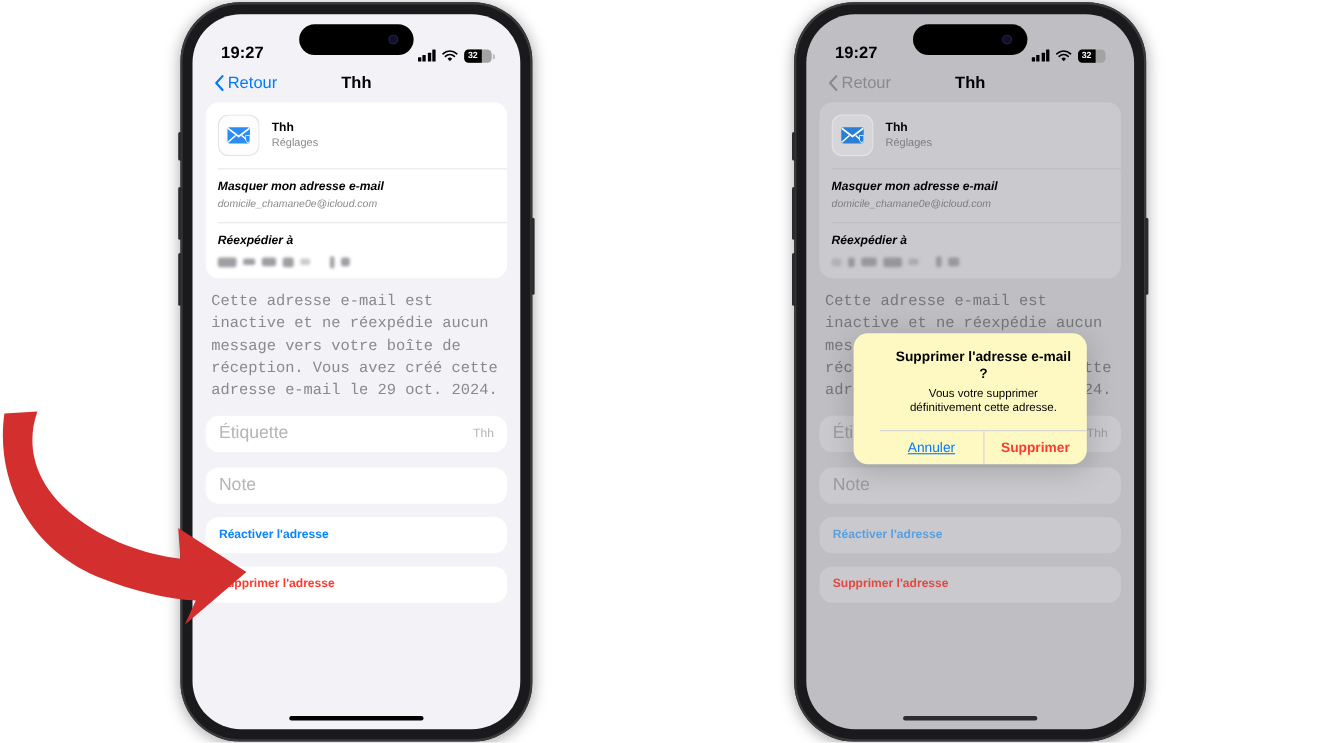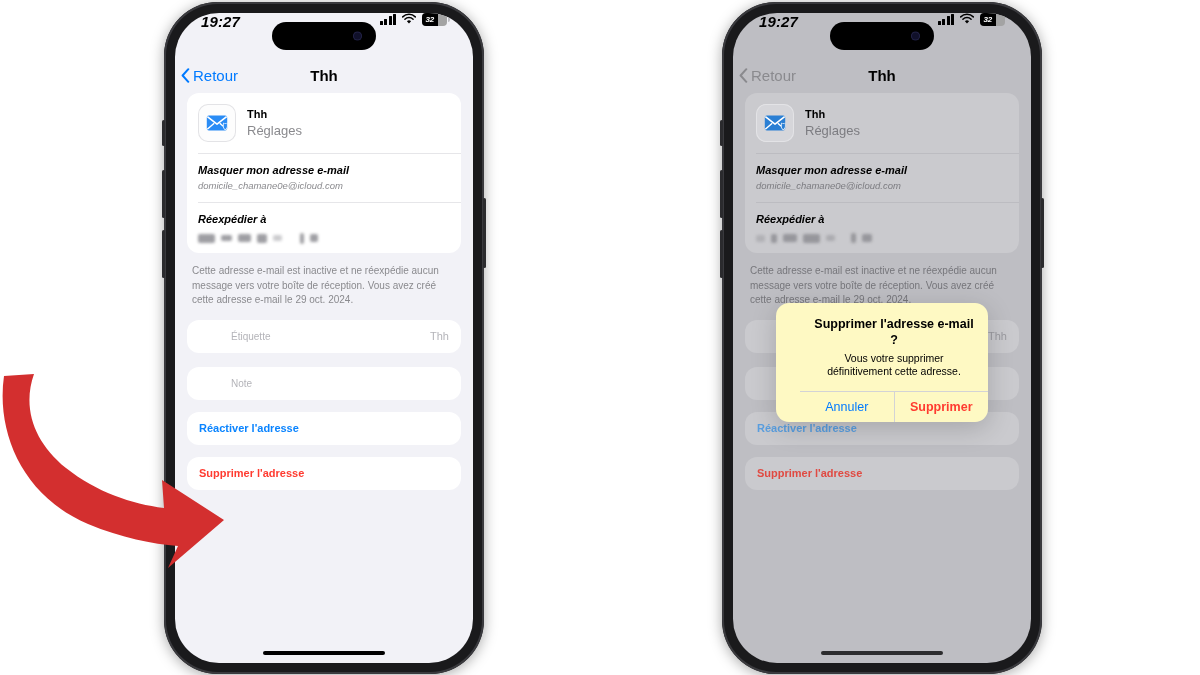--- a/index.html
+++ b/index.html
@@ -37,24 +37,23 @@
     position:absolute; background:#2b2b2e; border-radius:2px;
   }
   .btn-silent { left:-2px; top:118px; width:3px; height:26px; }
   .btn-volup  { left:-2px; top:168px; width:3px; height:48px; }
   .btn-voldn  { left:-2px; top:228px; width:3px; height:48px; }
   .btn-power  { right:-2px; top:196px; width:3px; height:70px; }
 
   
   .statusbar {
     position:relative; height:44px;
-    display:flex; align-items:flex-start;
+    display:flex; align-items:flex-end;
     padding:0 26px;
     z-index:6;
-    font-style:italic;
   }
   .sb-time {
     font-size:15px; font-weight:bold; color:#000;
     letter-spacing:.1px; width:62px;
   }
   .dynamic-island {
     position:absolute; left:50%; top:9px; transform:translateX(-50%);
     width:104px; height:28px; border-radius:16px; background:#000;
   }
   .di-cam {
@@ -86,21 +85,21 @@
     display:flex; align-items:center; justify-content:center;
   }
   .batt-num {
     font-size:8px; font-weight:bold; color:#fff;
     padding:0 2px; letter-spacing:-.2px;
   }
 
   
   .navbar {
     position:relative; height:36px;
-    display:flex; align-items:center; padding:0 6px;
+    display:flex; align-items:center; padding:0 20px;
   }
   .nav-back {
     display:flex; align-items:center; gap:3px;
     color:#007aff; font-size:15px;
   }
   .chev { width:9px; height:15px; flex:none; }
   .nav-title {
     position:absolute; left:0; right:0; text-align:center;
     font-size:15px; font-weight:bold; color:#000;
     pointer-events:none;
@@ -120,46 +119,46 @@
   .screen.dim .hairline { background:#bcbcc1; }
 
   .app-row { display:flex; align-items:center; gap:11px; padding:11px; }
   .app-icon {
     width:38px; height:38px; border-radius:10px; flex:none;
     background:#fdfdfd; box-shadow:0 0 0 1px #e3e3e6 inset;
     display:flex; align-items:center; justify-content:center;
   }
   .screen.dim .app-icon { background:#d6d6da; }
   .app-name { font-size:11px; font-weight:bold; color:#000; line-height:1.35; }
-  .app-sub  { font-size:13px; color:#8a8a8e; line-height:1.35; }
+  .app-sub  { font-size:10px; color:#8a8a8e; line-height:1.35; }
   .screen.dim .app-sub { color:#7c7c81; }
 
   .sect-title { font-size:11px; font-weight:bold; color:#000; line-height:1.45; }
   .sect-value { font-size:9.5px; color:#8a8a8e; line-height:1.5; }
   .screen.dim .sect-value { color:#7c7c81; }
 
   .redact { display:flex; align-items:center; gap:6px; margin-top:4px; height:12px; }
   .blob {
     background:#8e8e93; border-radius:2px; filter:blur(1.6px); opacity:.85;
   }
 
   .footnote {
-    font-size:10px; color:#8a8a8e; line-height:1.45;
-    padding:5px 5px 0 5px; margin:-6px 0 12px 0;
+    font-size:14px; color:#8a8a8e; line-height:1.45;
+    padding:5px 5px 0 5px; margin:-6px 0 12px 0;font-family:Liberation Mono, monospace;
   }
   .screen.dim .footnote { color:#76767b; }
 
   .field {
     background:#fff; border-radius:12px; height:33px;
     display:flex; align-items:center; padding:0 12px;
     margin-bottom:12px;
   }
   .screen.dim .field { background:#cacace; }
   .field.tall { height:33px;text-align:center; }
-  .field-ph { font-size:10px; color:#b4b4b9;margin-left:32px; }
+  .field-ph { font-size:16px; color:#b4b4b9; }
   .screen.dim .field-ph { color:#9a9a9f; }
   .field-val { margin-left:auto; font-size:11px; color:#b4b4b9; }
   .screen.dim .field-val { color:#9a9a9f; }
 
   .action {
     background:#fff; border-radius:12px; height:33px;
     display:flex; align-items:center; padding:0 12px;
     margin-bottom:12px; font-size:11px; font-weight:bold;
   }
   .screen.dim .action { background:#cacace; }
@@ -194,21 +193,21 @@
     line-height:1.3; margin-bottom:3px;
   }
   .alert-msg { font-size:10.5px; color:#000; line-height:1.33; }
   .alert-actions {
     display:flex; border-top:1px solid #d3d3d6; height:31px;
   }
   .alert-btn {
     flex:1; display:flex; align-items:center; justify-content:center;
     font-size:12.5px;
   }
-  .alert-btn.cancel { color:#007aff; }
+  .alert-btn.cancel { color:#007aff;text-decoration:underline; }
   .alert-btn.destructive { color:#ff3b30; font-weight:bold; }
   .alert-sep { width:1px; background:#d3d3d6; }
 
   
   .arrow { position:absolute; left:-8px; top:368px; width:232px; height:200px; }
 </style>
 </head>
 <body>
 
 <div class="stage">

